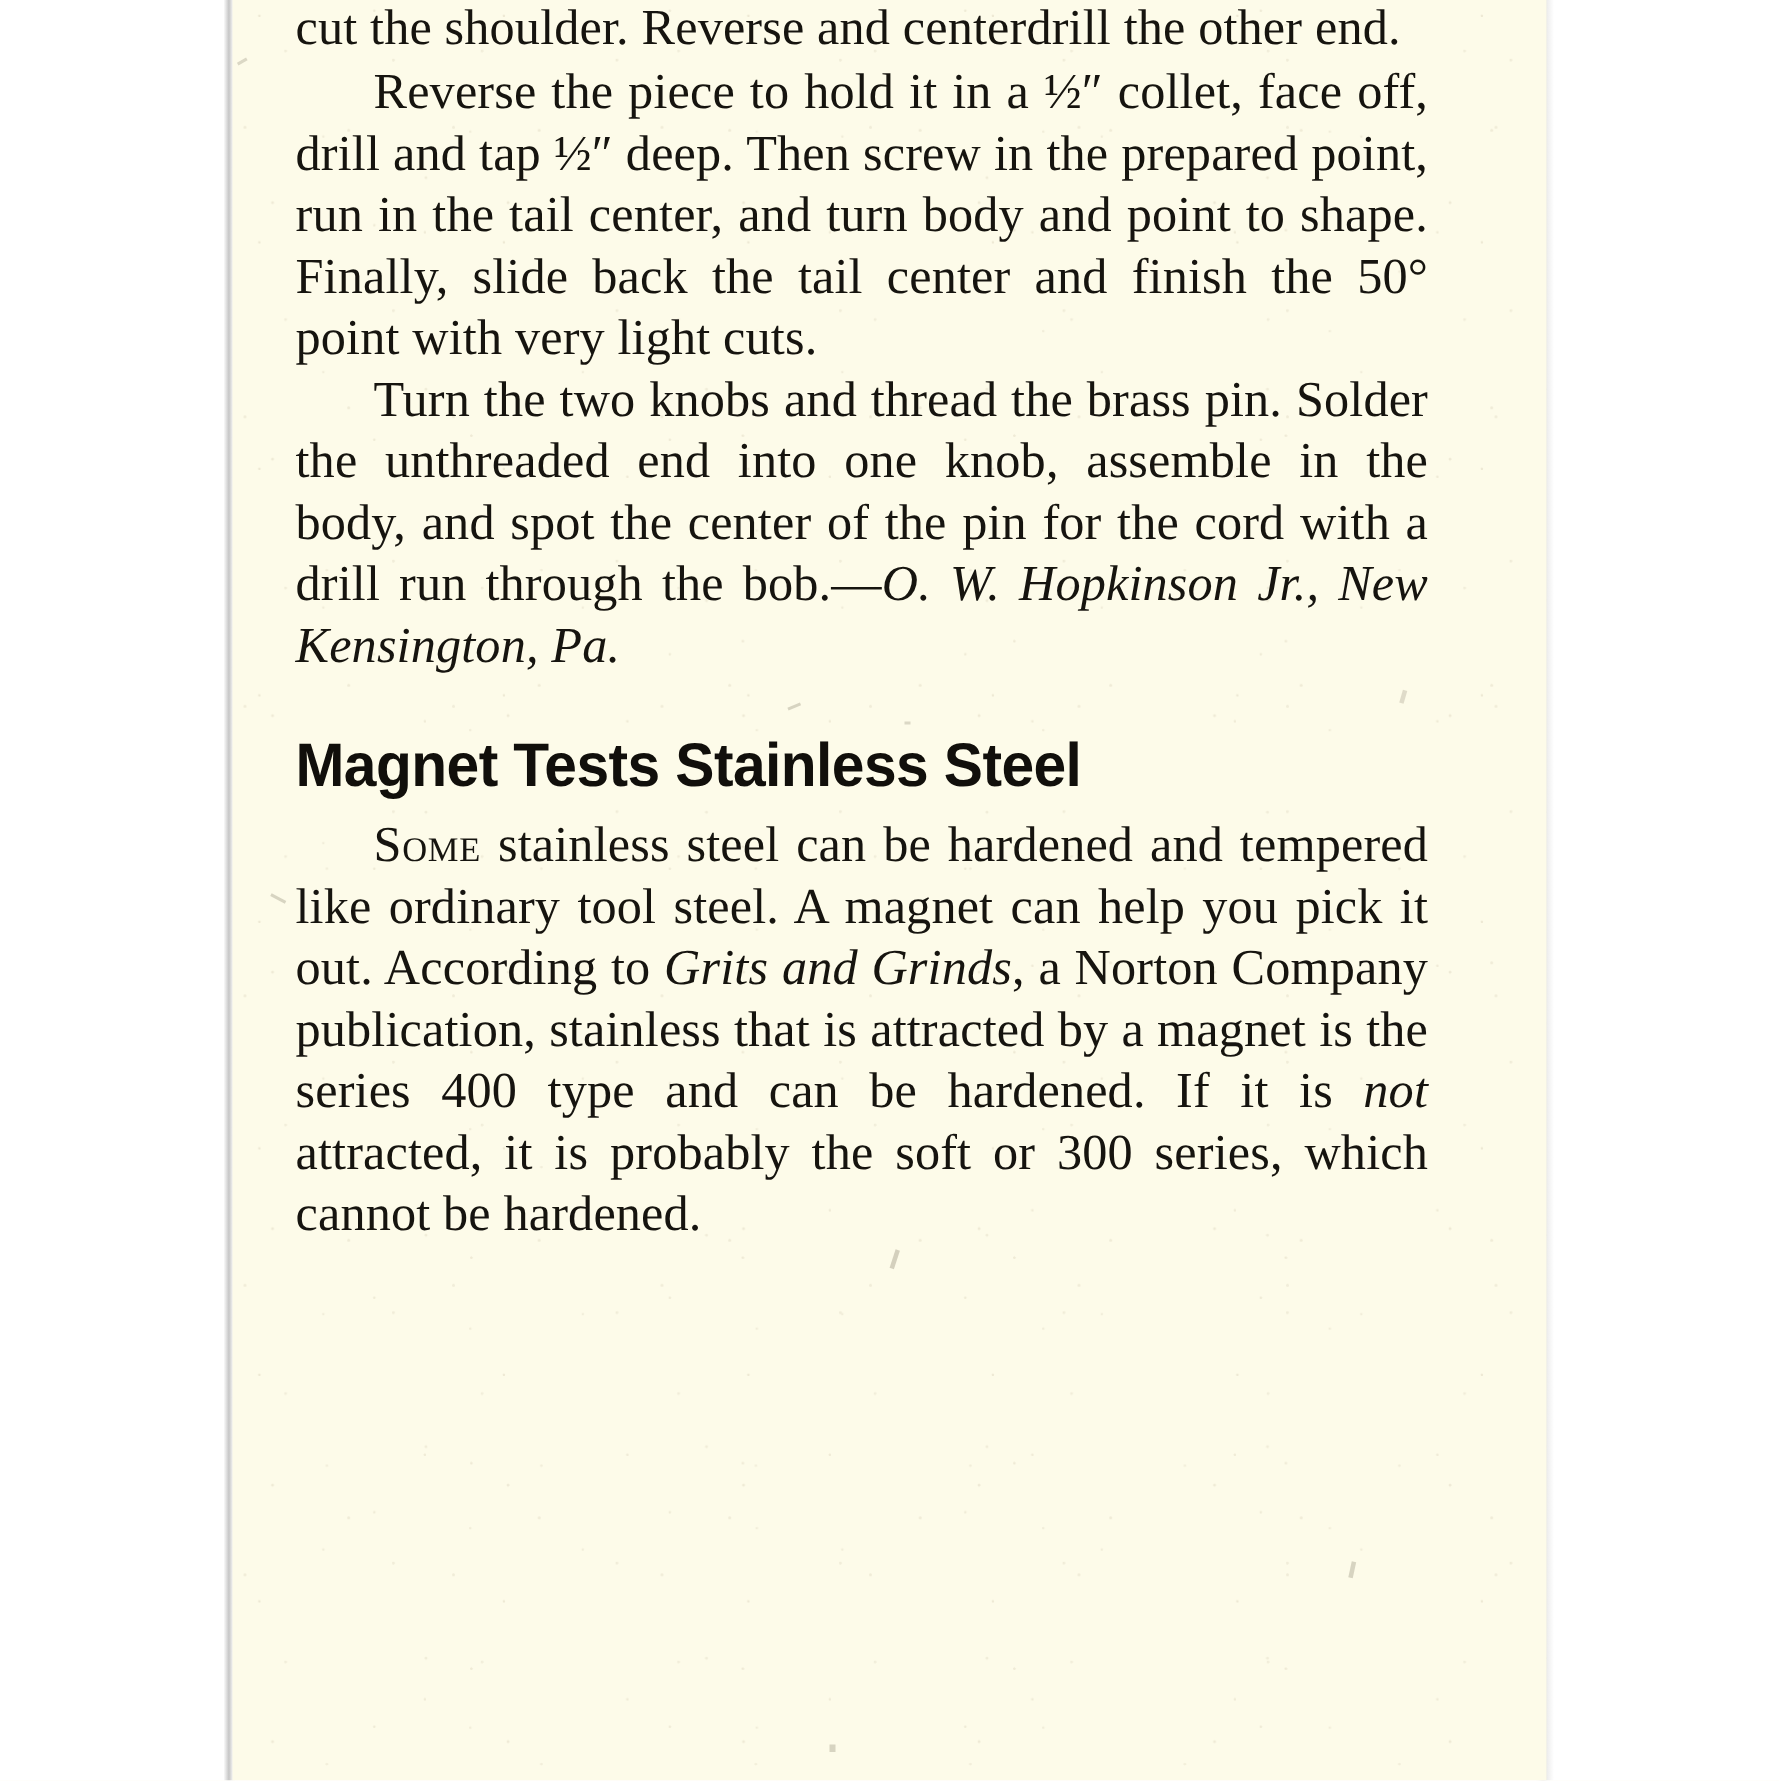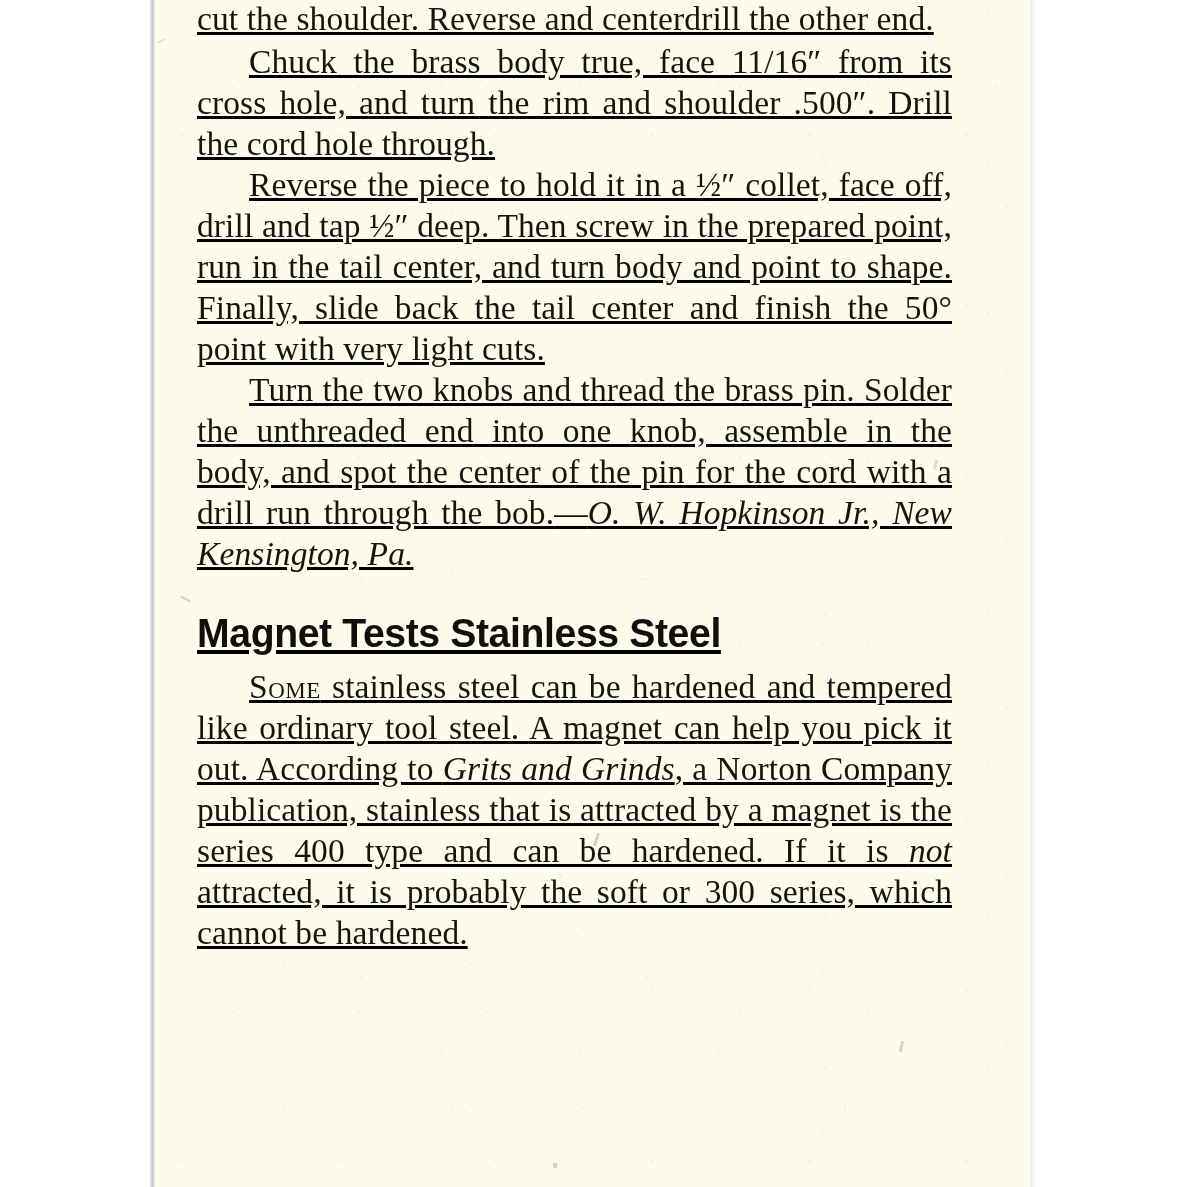--- a/index.html
+++ b/index.html
@@ -76,21 +76,20 @@
                      191px 133px, 157px 171px, 143px 199px, 187px 141px,
                      135px 163px;
   }
 
   
   #column {
     position: absolute;
     left: 42px;          
     top: 0;
     width: 755px;        
-    text-decoration: underline;
   }
 
   p.body {
     margin: 0;
     font-family: "Liberation Serif", "DejaVu Serif", serif;
     font-size: 33.5px;
     line-height: 41px;
     color: #16140f;
     text-align: justify;
     text-indent: 52px;
@@ -154,21 +153,20 @@
     <div class="speck" style="left:779px;  top:460px;  width:3px;  height:9px; transform:rotate(16deg); opacity:.4;"></div>
     <div class="speck" style="left:440px;  top:833px;  width:3px;  height:13px; transform:rotate(18deg); opacity:.55;"></div>
     <div class="speck" style="left:745px;  top:1041px; width:3px;  height:11px; transform:rotate(12deg); opacity:.5;"></div>
     <div class="speck" style="left:398px;  top:1163px; width:4px;  height:5px; opacity:.5;"></div>
     <div class="speck" style="left:3px;    top:40px;   width:7px;  height:2px; transform:rotate(-30deg); opacity:.45;"></div>
 
     <div id="column">
 
       <p class="body noindent" id="p-cut">cut the shoulder. Reverse and centerdrill the other end.</p>
 
-      <p class="body">Chuck the brass body true, face 11/16″ from its cross hole, and turn the rim and shoulder .500″. Drill the cord hole through.</p>
 
       <p class="body">Reverse the piece to hold it in a ½″ collet, face off, drill and tap ½″ deep. Then screw in the prepared point, run in the tail center, and turn body and point to shape. Finally, slide back the tail center and finish the 50° point with very light cuts.</p>
 
       <p class="body lastline-left"><span>Turn the two knobs and thread the brass pin. Solder the unthreaded end into one knob, assemble in the body, and spot the center of the pin for the cord with a drill run through the bob.</span><span>—</span><i class="ital">O. W. Hopkinson Jr., New Kensington, Pa.</i></p>
 
       <div class="gap-before-heading"></div>
 
       <h2 id="heading">Magnet Tests Stainless Steel</h2>
 
       <div class="gap-after-heading"></div>

